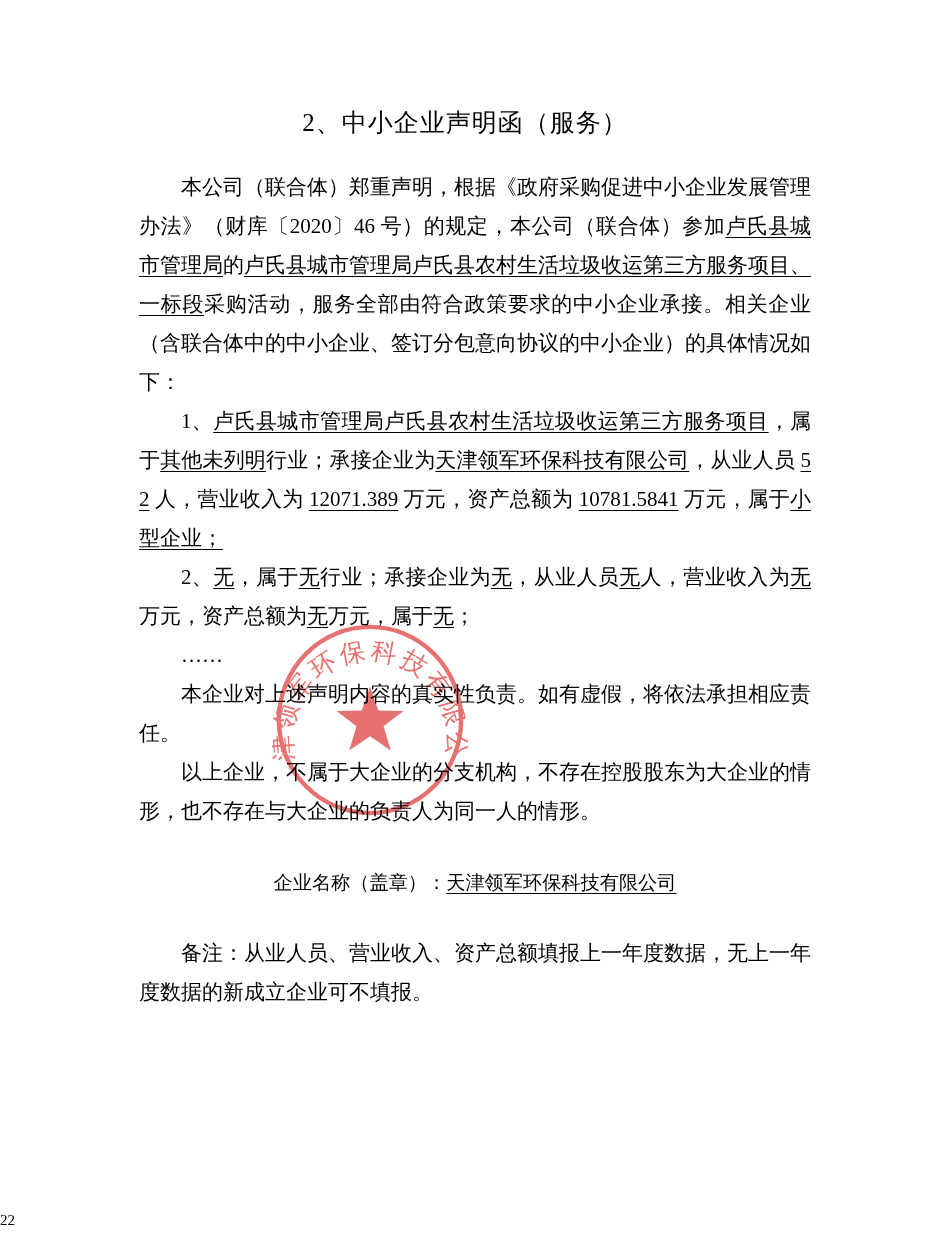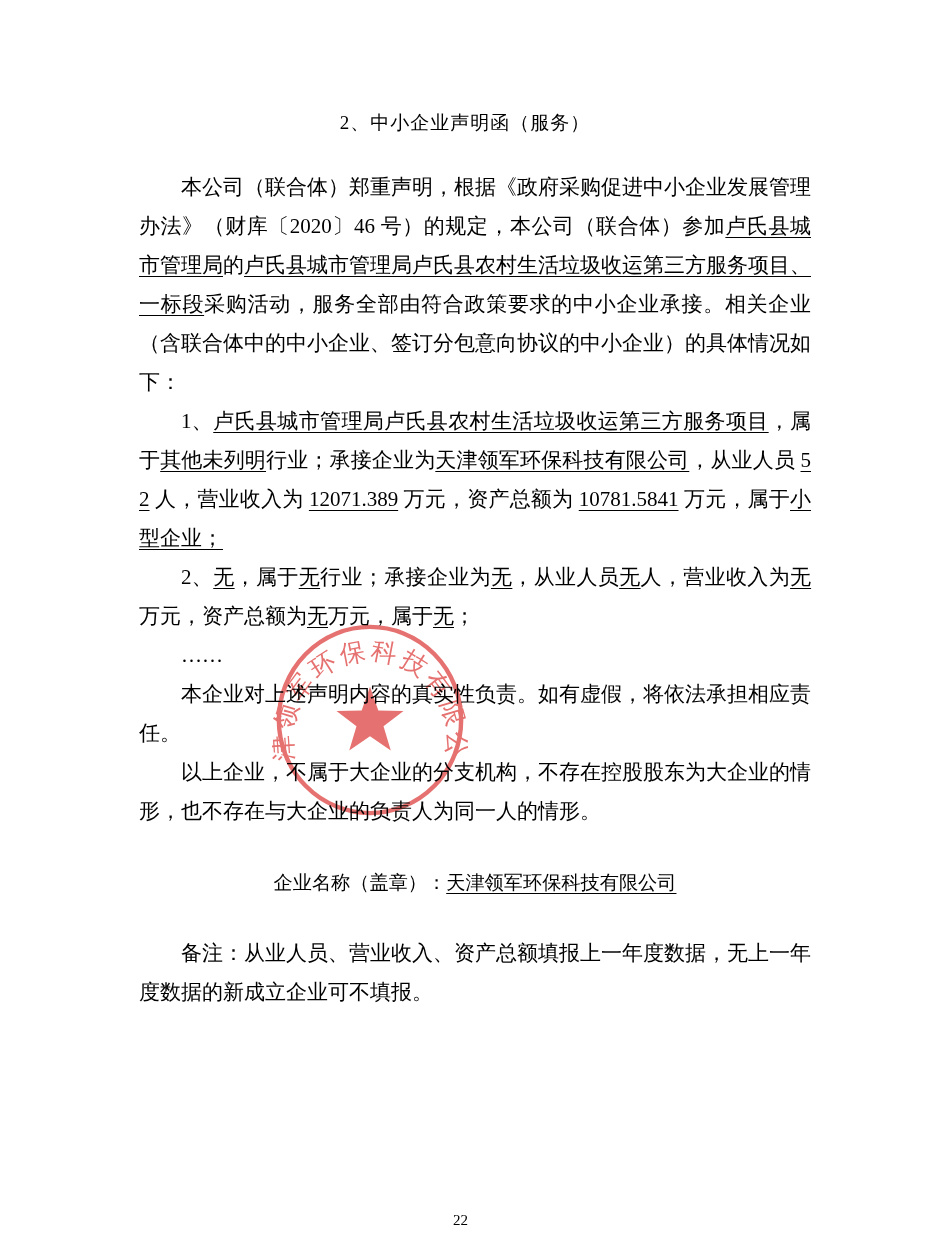--- a/index.html
+++ b/index.html
@@ -11,21 +11,21 @@
     color:#000;
     overflow:hidden;
   }
   .content{
     position:absolute;
     left:139px;top:0;
     width:672px;
   }
   .title{
     margin:103px 20px 0 0;
-    font-size:19px;
+    font-size:25px;
     font-weight:normal;
     line-height:40px;
     text-align:center;
     letter-spacing:1px;
   }
   .body-block{margin-top:25px;}
   p.para{
     margin:0;
     font-size:21px;
     line-height:39px;
@@ -50,21 +50,20 @@
     left:272px;top:620px;
     width:196px;height:200px;
     opacity:0.82;
     mix-blend-mode:multiply;
     pointer-events:none;
   }
   .page-number{
     position:absolute;
     left:0;right:8px;
     top:1212px;
-    text-align:center;
     font-size:15px;
   }
 </style>
 </head>
 <body>
 
 <div class="page">
   <div class="content">
 
     <h1 class="title">2、中小企业声明函（服务）</h1>

